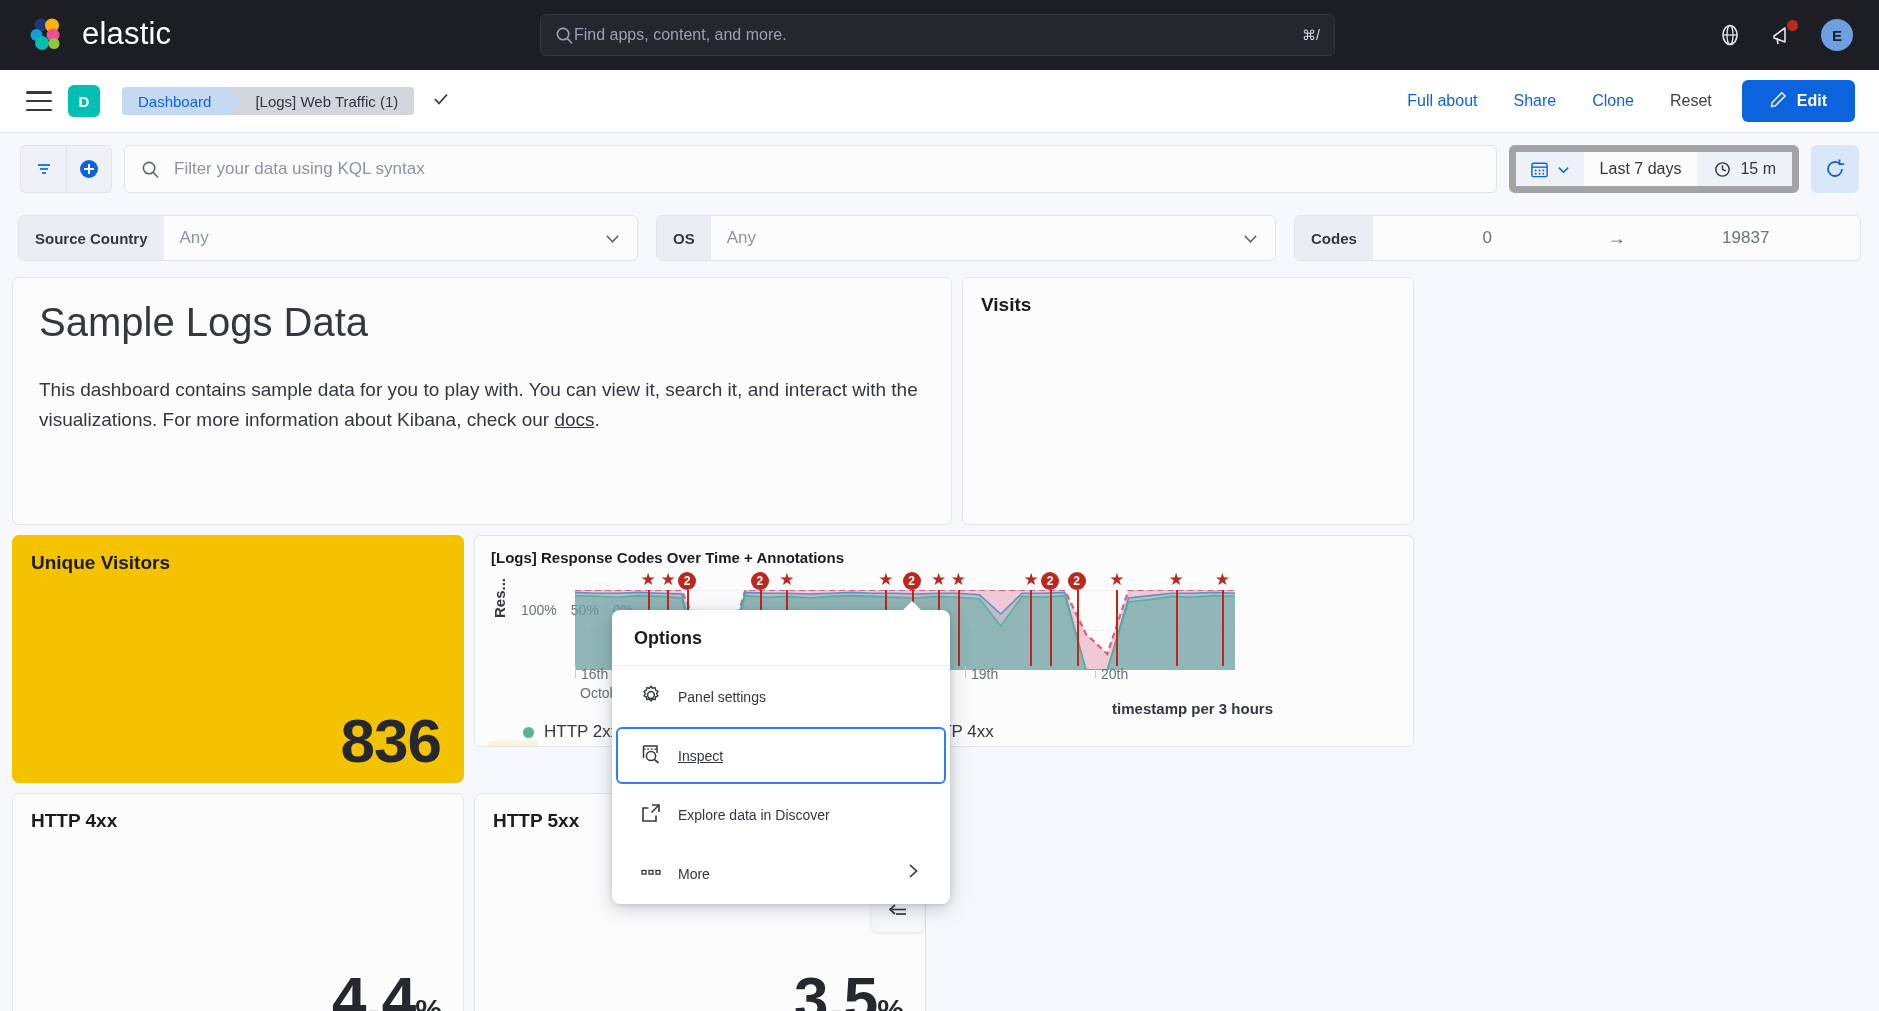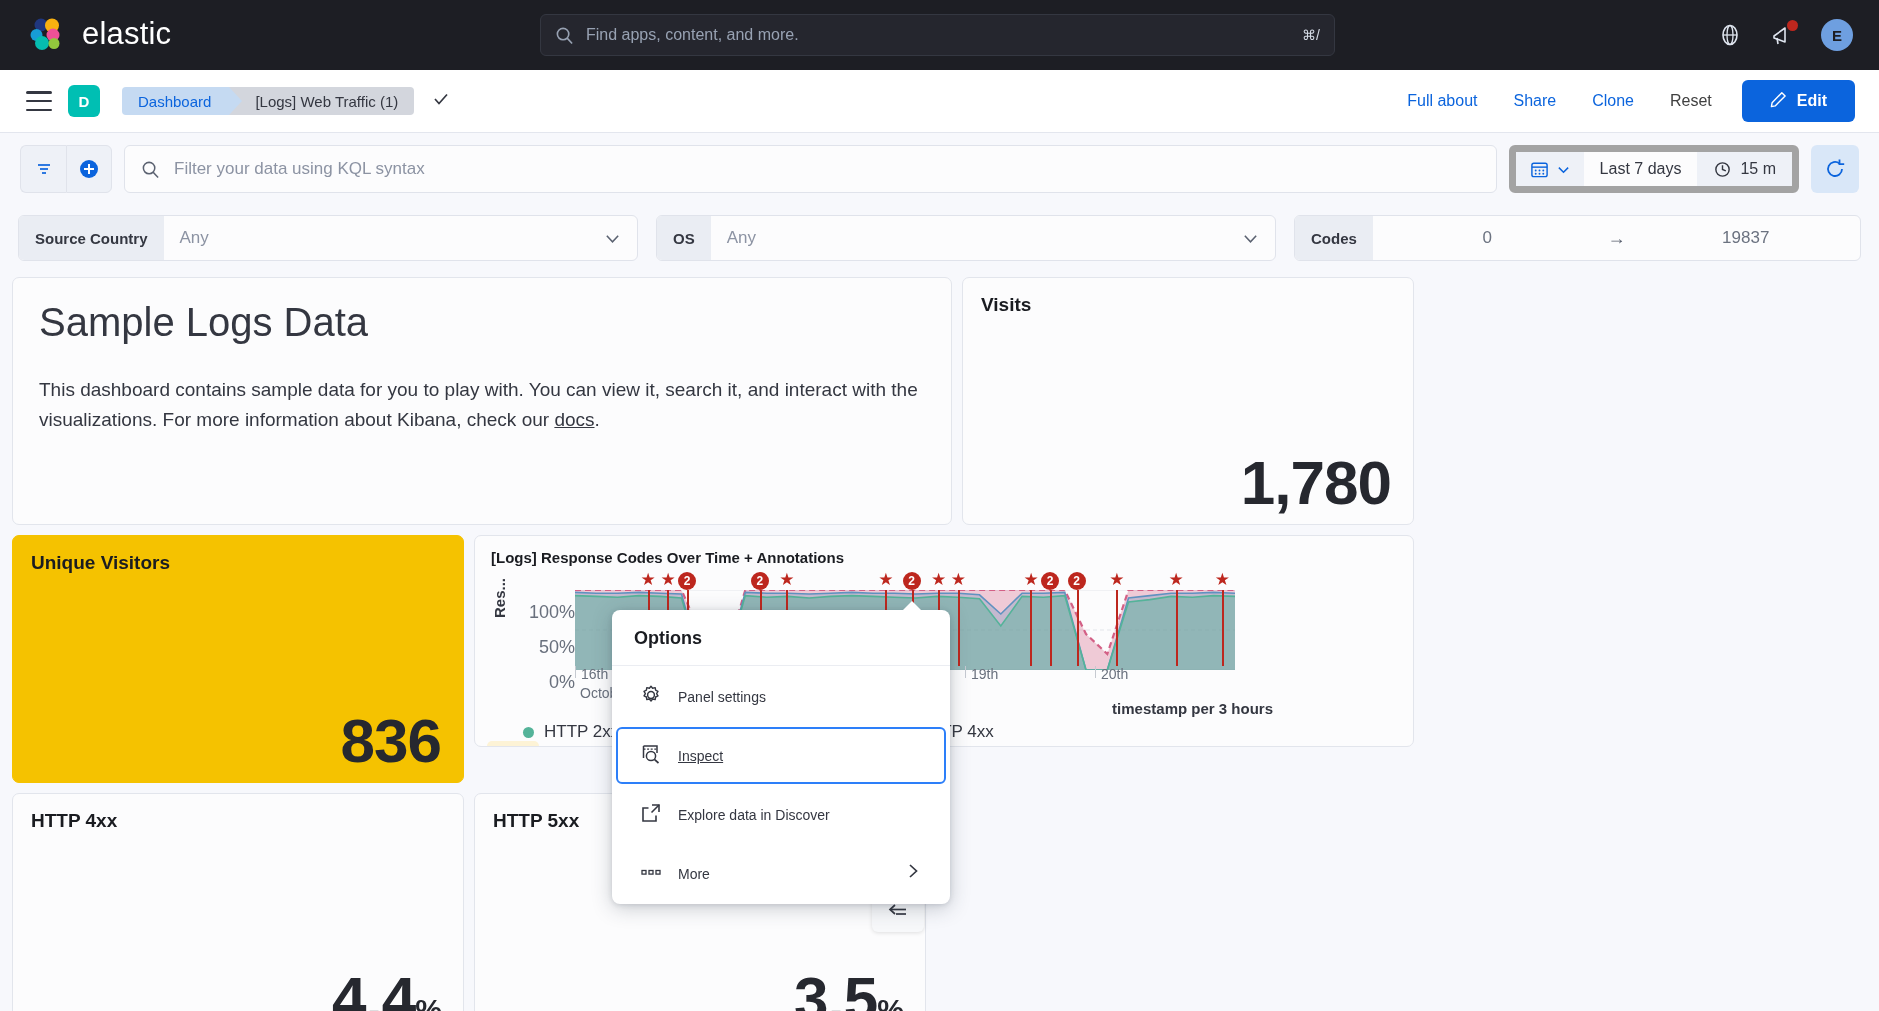--- a/index.html
+++ b/index.html
@@ -14,21 +14,21 @@
     height: 70px; background: #1D1E24; display: flex; align-items: center;
     padding: 0 28px; position: relative;
   }
   .brand { display: flex; align-items: flex-start; gap: 16px; }
   .brand-name { color: #fff; font-size: 31px; letter-spacing: .2px; font-weight: 400; }
   .elastic-logo { width: 38px; height: 38px; position: relative; }
 
   .global-search {
     position: absolute; left: 540px; width: 795px; height: 42px;
     background: #25262E; border: 1px solid #343741; border-radius: 6px;
-    display: flex; align-items: center; padding: 0 14px; gap: 12px;
+    display: flex; align-items: center; padding: 0 14px; 
   }
   .gs-placeholder { color: #98A2B3; font-size: 16px; flex: 1; }
   .gs-kbd { color: #D4DAE5; font-size: 14px; }
 
   .chrome-right {
     position: absolute; right: 26px; display: flex; align-items: center; gap: 26px;
   }
   .chrome-icon { width: 26px; height: 26px; position: relative; cursor: pointer; }
   .avatar-circle {
     width: 32px; height: 32px; border-radius: 50%; background: #6E9FE0;
@@ -176,22 +176,22 @@
   
   .chart-panel { width: 940px; height: 212px; }
   .viz-area { position: relative; width: 100%; height: 152px; }
   .y-axis-label {
     position: absolute; left: 16px; top: 46px; font-size: 15px; font-weight: 700;
     color: #343741; transform: rotate(-90deg); transform-origin: left top;
     white-space: nowrap;
   }
   .y-ticks {
     position: absolute; left: 46px; top: 30px; width: 54px;
-    display: flex; flex-direction: column; gap: 14px; text-align: right;
-    font-size: 18px; color: #69707D;
+    display: flex; flex-direction: row; gap: 14px; text-align: right;
+    font-size: 14px; color: #69707D;
   }
   .x-ticks {
     position: absolute; left: 100px; top: 94px; width: 660px; height: 36px;
     font-size: 14px; color: #69707D;
   }
   .x-tick { position: absolute; top: 0; border-left: 1px solid #C6CAD1; padding-left: 5px; height: 12px; }
   .x-sub { position: absolute; top: 19px; left: 5px; font-size: 14px; color: #69707D; }
   .x-axis-title {
     position: absolute; right: 140px; top: 128px; font-size: 15px; font-weight: 700; color: #343741;
   }
@@ -415,21 +415,20 @@
 
   <div class="panel md-panel">
     <div class="md-h1">Sample Logs Data</div>
     <div class="md-p">
       <span>This dashboard contains sample data for you to play with. You can view it, search it, and interact with the visualizations. For more information about Kibana, check our </span><a href="#">docs</a><span>.</span>
     </div>
   </div>
 
   <div class="panel metric-panel">
     <div class="metric-title">Visits</div>
-    <div class="metric-value">1,780</div>
   </div>
 
   <div class="panel metric-panel highlight">
     <div class="metric-title">Unique Visitors</div>
     <div class="metric-value">836</div>
   </div>
 
   <div class="panel chart-panel">
     <div class="panel-title">[Logs] Response Codes Over Time + Annotations</div>
 

